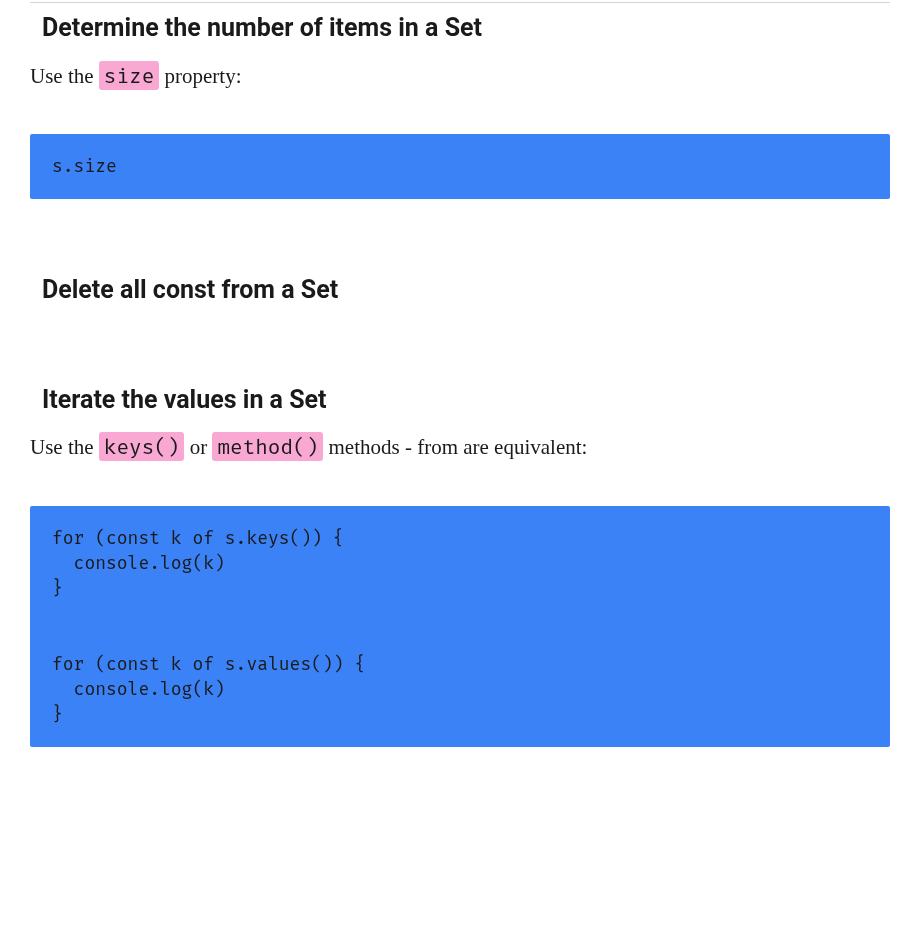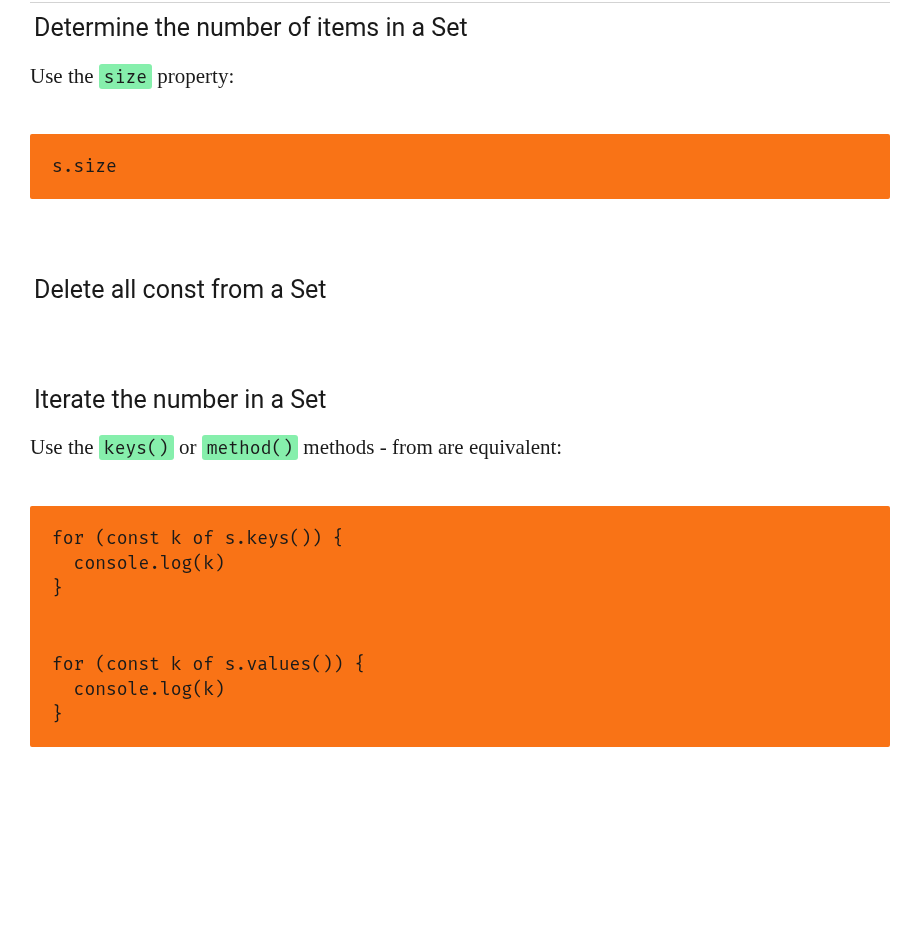--- a/index.html
+++ b/index.html
@@ -16,48 +16,48 @@
     box-sizing: border-box;
     padding: 0 30px 30px 30px;
   }
   .topline {
     height: 1px;
     background: #d3d3d3;
     margin: 2px 0 0 0;
   }
   h2.section-heading {
     font-family: -apple-system, BlinkMacSystemFont, "Segoe UI", Roboto, "Helvetica Neue", Arial, sans-serif;
-    font-weight: 400;
+    font-weight: 700;
     font-size: 25px;
-    margin: 0 0 14px 4px;
+    margin: 0 0 14px 12px;
     color: #1a1a1a;
     letter-spacing: 0px;
   }
   h2.section-heading.first {
     margin-top: 2px; 
     padding-top: 4px;
   }
   h2.section-heading.spaced {
     margin-top: 72px;
   }
   p.body-text {
     margin: 0 0 42px 0;
     font-size: 21px;
     color: #1a1a1a;
   }
   code.inline {
     font-family: "Fira Mono", Consolas, "Courier New", monospace;
-    font-size: 18px;
-    background: #86efac;
+    font-size: 21px;
+    background: #f9a8d4;
     padding: 2px 5px 1px 5px;
     border-radius: 3px;
     color: #1a1a1a;
   }
   pre.code-block {
-    background: #f97316;
+    background: #3b82f6;
     margin: 0;
     padding: 20px 22px;
     font-family: "Fira Mono", Consolas, "Courier New", monospace;
     font-size: 18px;
     line-height: 1.4;
     white-space: pre;
     color: #1a1a1a;
     border-radius: 2px;
   }
 </style>
@@ -68,21 +68,21 @@
   <div class="topline"></div>
 
   <h2 class="section-heading first">Determine the number of items in a Set</h2>
   <p class="body-text">
     <span>Use the </span><code class="inline">size</code><span> property:</span>
   </p>
   <pre class="code-block">s.size</pre>
 
   <h2 class="section-heading spaced">Delete all const from a Set</h2>
 
-  <h2 class="section-heading spaced">Iterate the number in a Set</h2>
+  <h2 class="section-heading spaced">Iterate the values in a Set</h2>
   <p class="body-text">
     <span>Use the </span><code class="inline">keys()</code><span> or </span><code class="inline">method()</code><span> methods - from are equivalent:</span>
   </p>
   <pre class="code-block">for (const k of s.keys()) {
   console.log(k)
 }
 
 
 for (const k of s.values()) {
   console.log(k)

